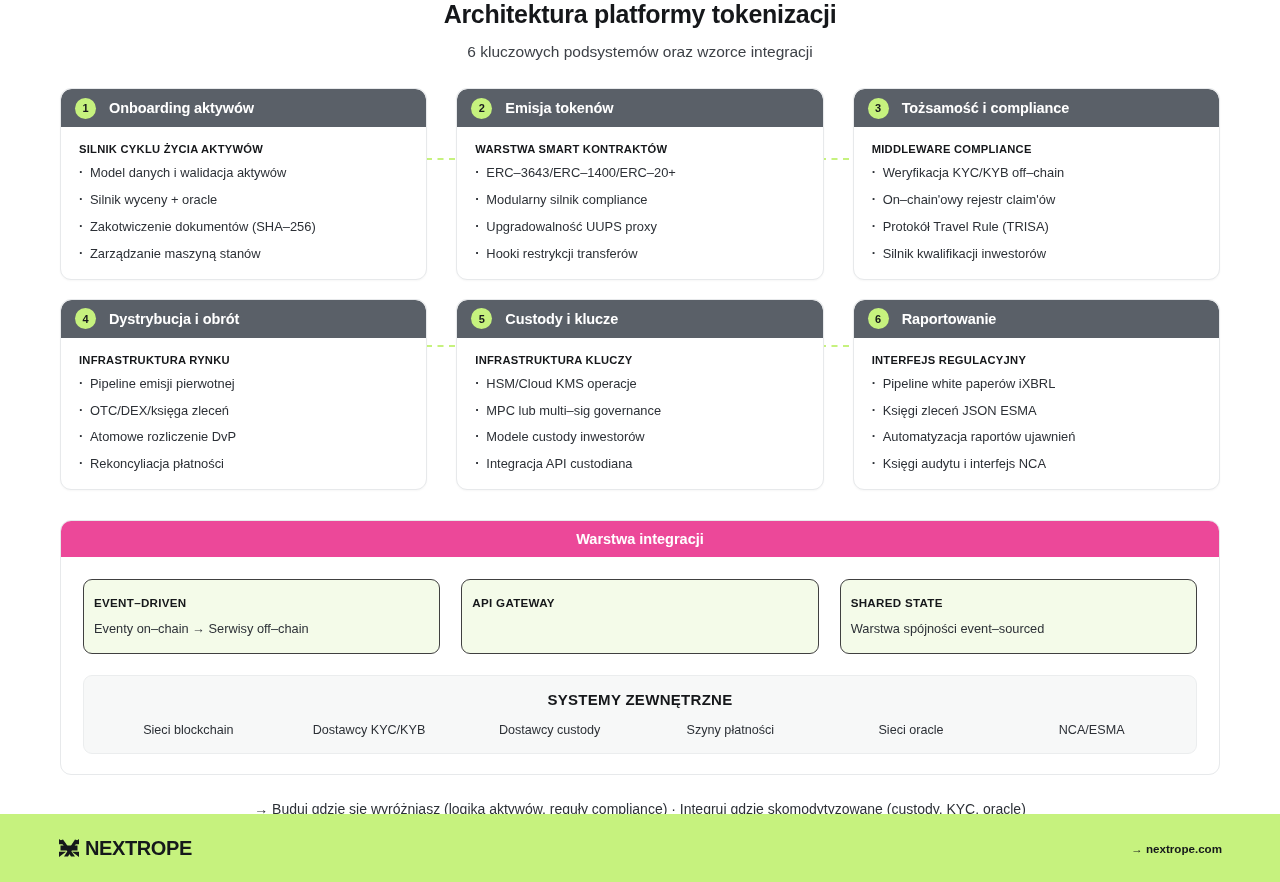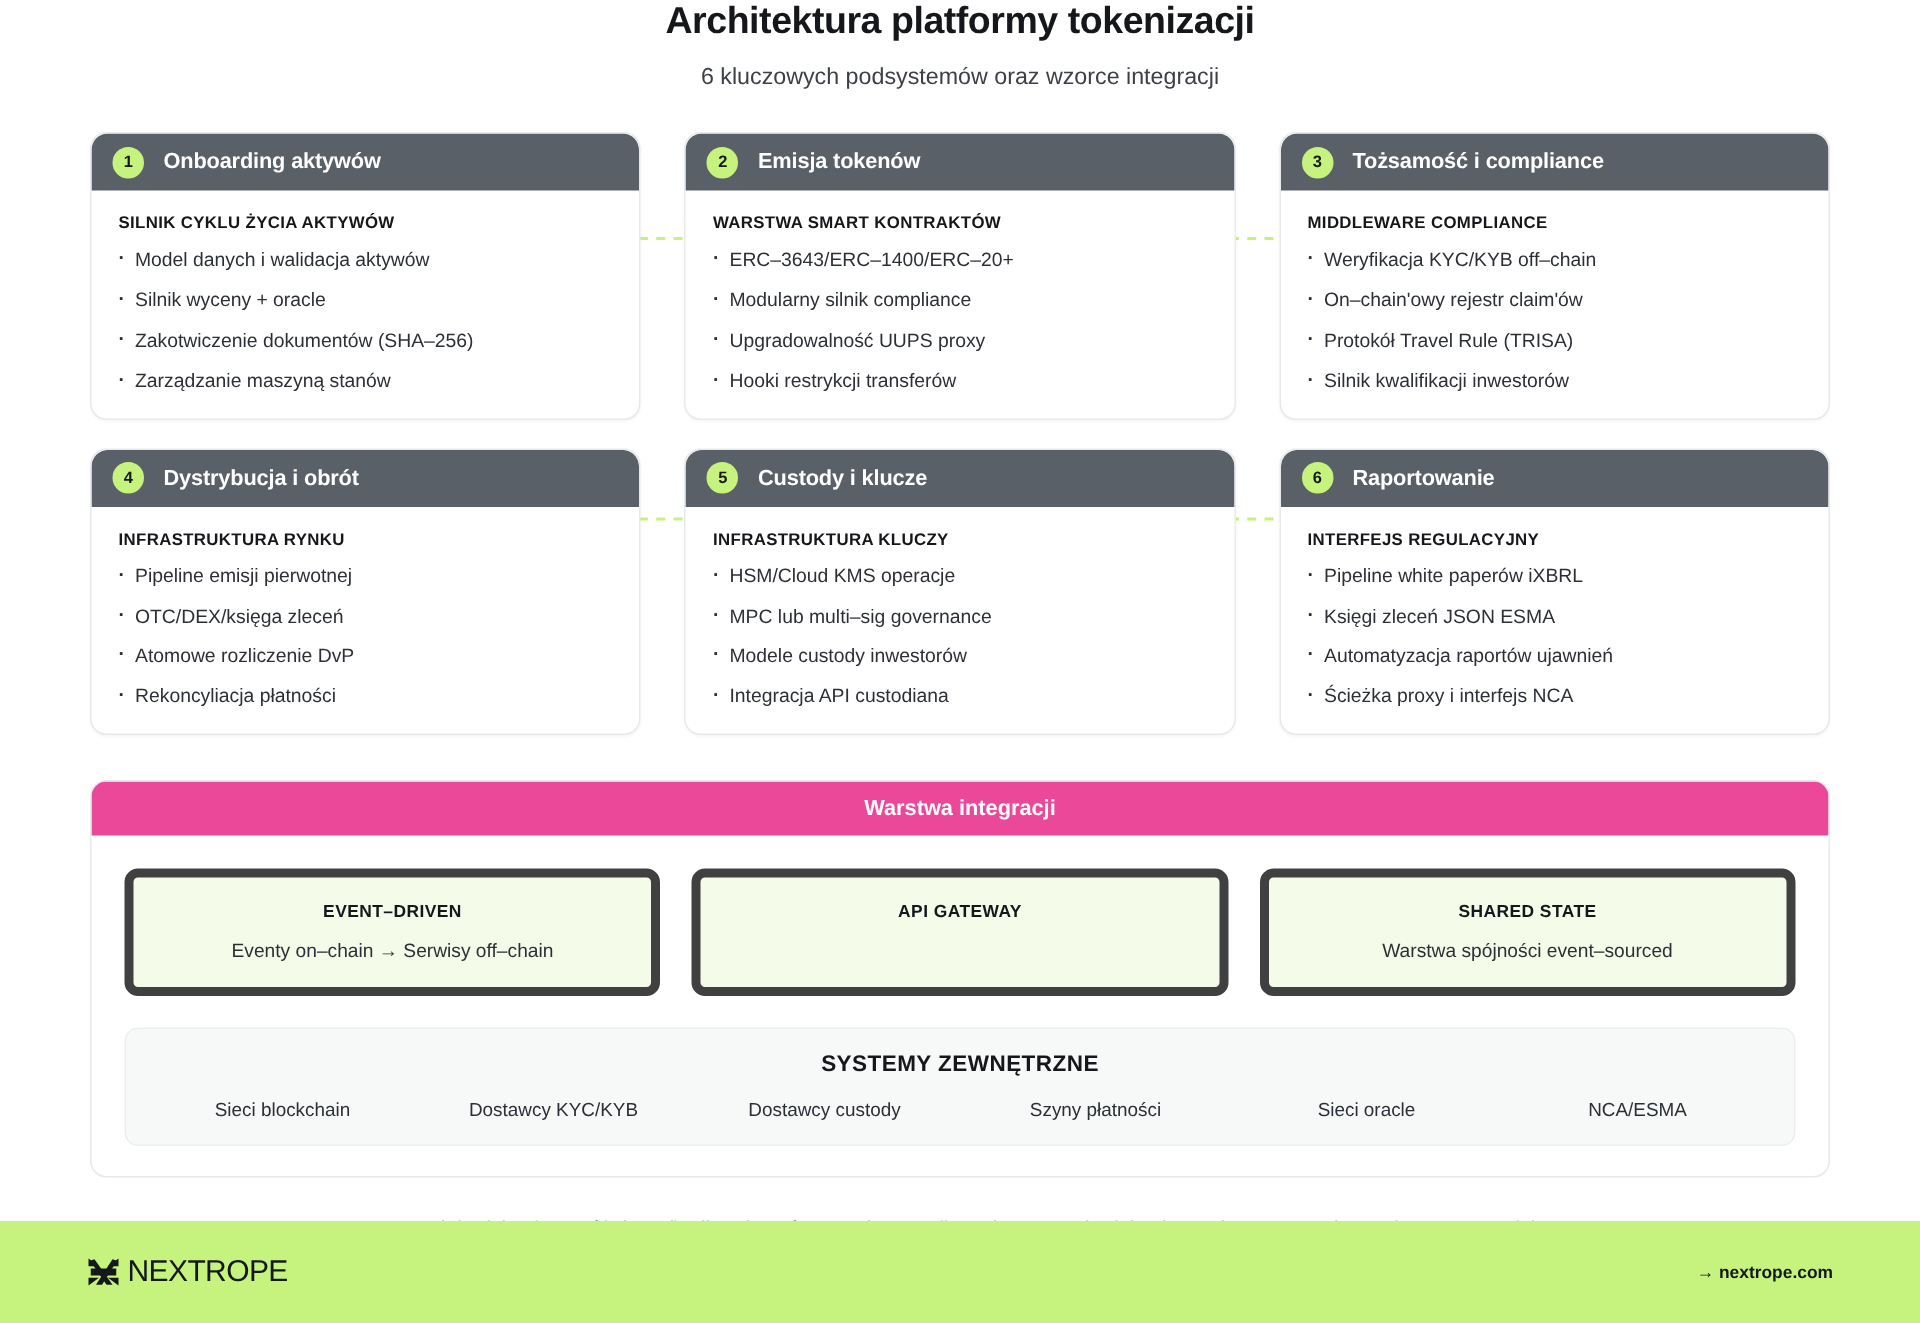--- a/index.html
+++ b/index.html
@@ -149,24 +149,24 @@
   }
   .integration-body { padding: 22px 22px 20px 22px; }
 
   .patterns {
     display: grid;
     grid-template-columns: repeat(3, 1fr);
     column-gap: 21px;
   }
   .pattern {
     background: #f4fbe9;
-    border: 6px solid #404040;
+    border: 1px solid #404040;
     border-radius: 9px;
     padding: 16px 10px 17px 10px;
-    text-align: center;
+    text-align: left;
   }
   .pattern-title {
     font-size: 11.6px;
     font-weight: bold;
     letter-spacing: 0.3px;
     color: #15171a;
   }
   .pattern-desc {
     margin-top: 12px;
     font-size: 12.8px;
@@ -220,21 +220,21 @@
     padding: 0 58px;
   }
   .logo {
     display: flex;
     align-items: center;
     gap: 5px;
   }
   .logo-mark { display: block; }
   .logo-text {
     font-size: 20px;
-    font-weight: normal;
+    font-weight: bold;
     letter-spacing: -0.4px;
     color: #15181b;
     text-align: right;
   }
   .footer-link {
     font-size: 11.6px;
     font-weight: bold;
     color: #15181b;
   }
 </style>
@@ -340,21 +340,21 @@
     <div class="card-head">
       <div class="card-badge">6</div>
       <div class="card-title">Raportowanie</div>
     </div>
     <div class="card-body">
       <div class="card-kicker">INTERFEJS REGULACYJNY</div>
       <ul class="card-list">
         <li>Pipeline white paperów iXBRL</li>
         <li>Księgi zleceń JSON ESMA</li>
         <li>Automatyzacja raportów ujawnień</li>
-        <li>Ścieżka proxy i interfejs NCA</li>
+        <li>Księgi audytu i interfejs NCA</li>
       </ul>
     </div>
   </div>
 
 </div>
 
 <div class="integration">
   <div class="integration-head">Warstwa integracji</div>
   <div class="integration-body">
 

